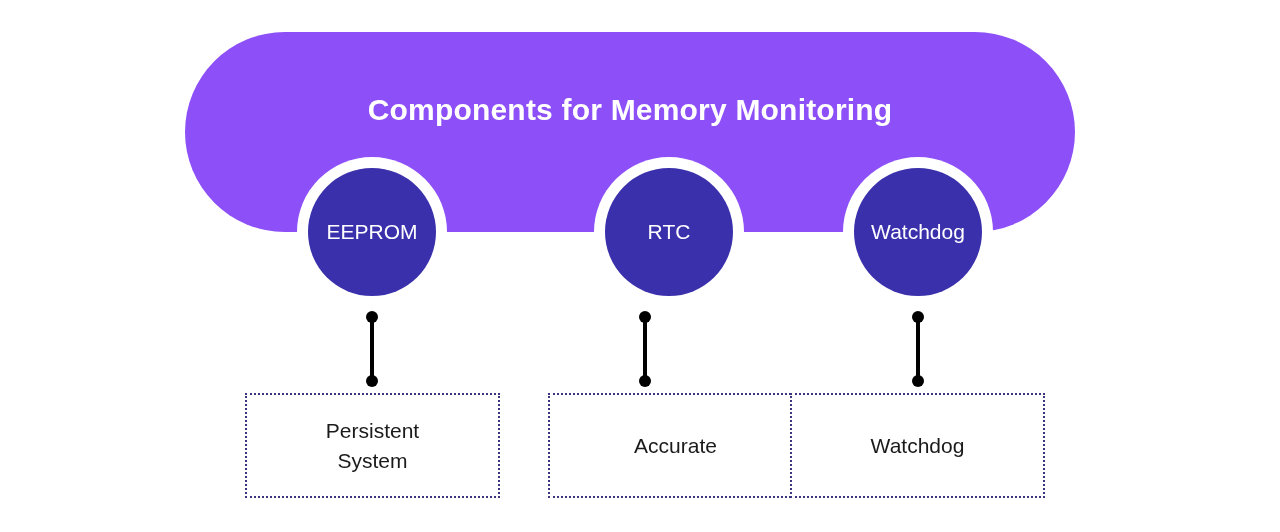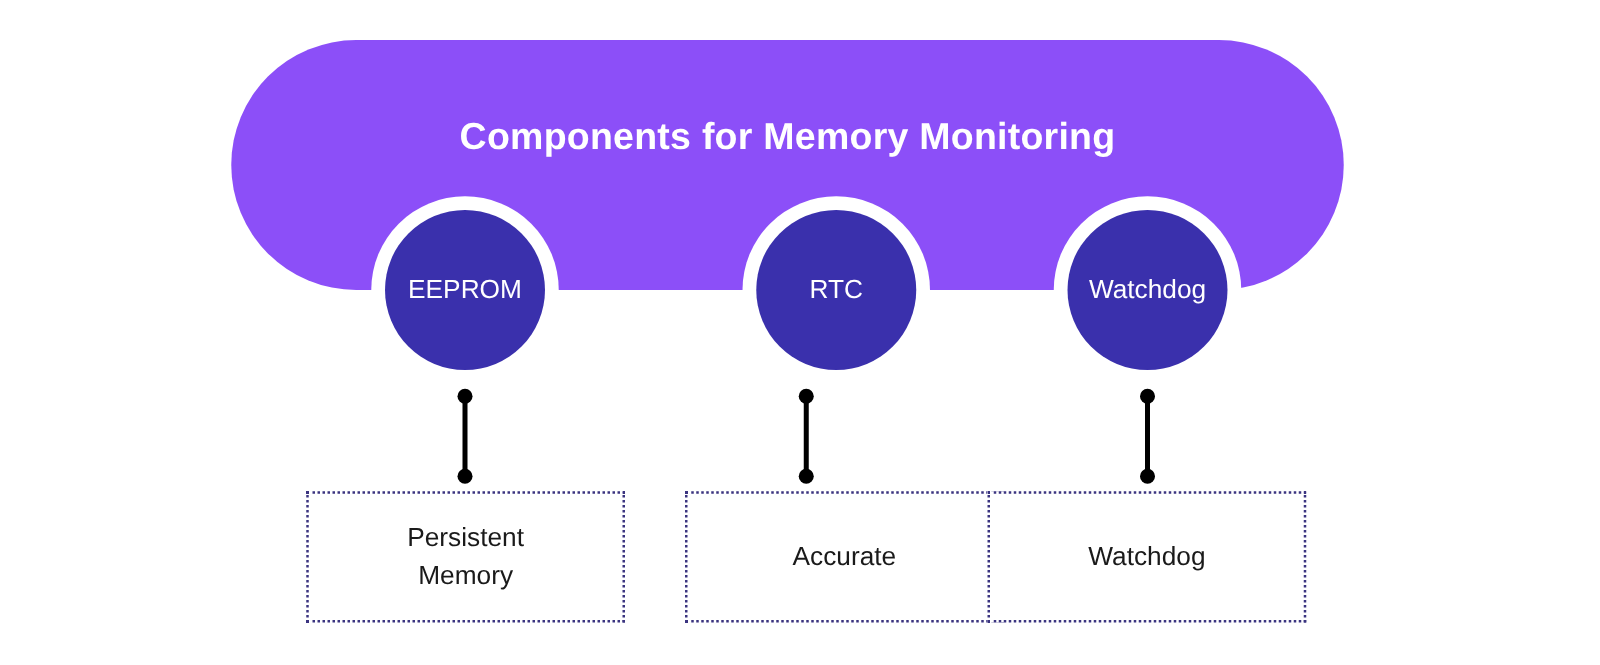--- a/index.html
+++ b/index.html
@@ -155,21 +155,21 @@
 
   <div class="connector" style="left:910px; top:311px;">
     <span class="dot top"></span>
     <span class="stem"></span>
     <span class="dot bottom"></span>
   </div>
 
   <div class="desc-box" style="left:245px;justify-content:center;">
     <div class="desc-text">
       <span>Persistent</span>
-      <span class="l2">Memory</span>
+      <span class="l2">System</span>
     </div>
   </div>
 
   <div class="desc-box" style="left:548px;">
     <div class="desc-text">
       <span>Accurate</span>
     </div>
   </div>
 
   <div class="desc-box" style="left:790px;">

